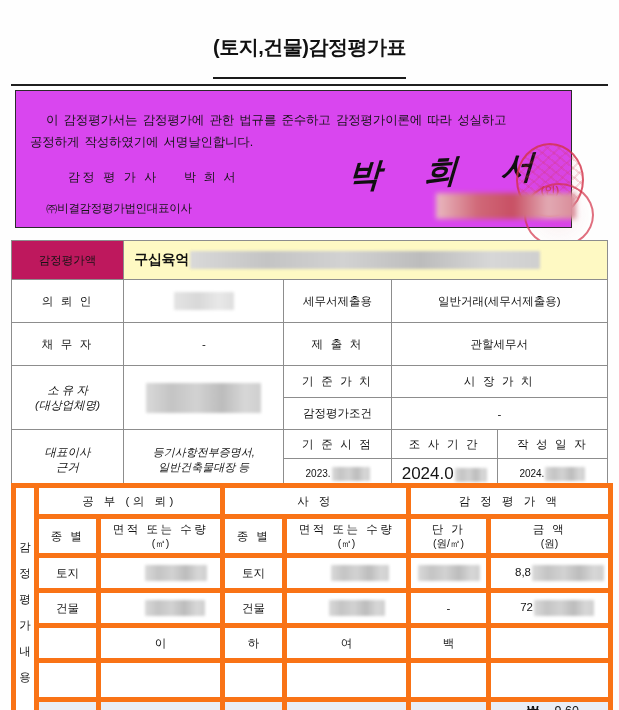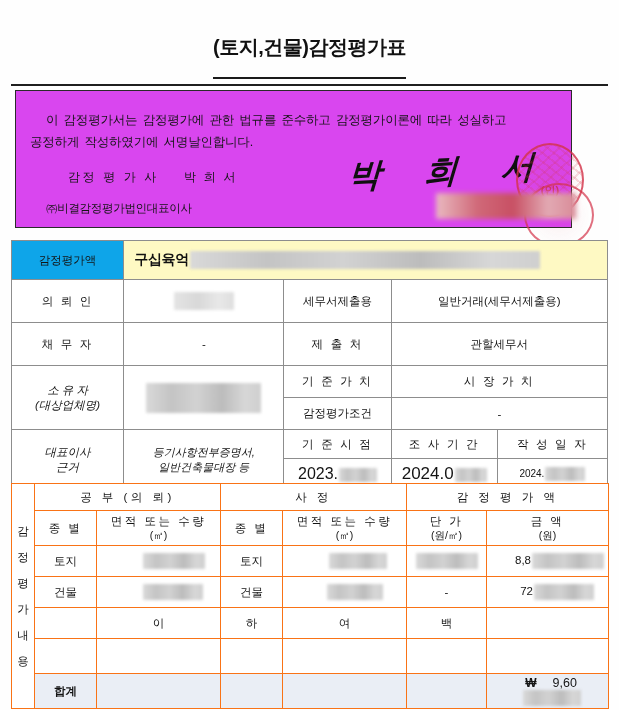--- a/index.html
+++ b/index.html
@@ -224,39 +224,39 @@
     line-height: 15px;
     white-space: normal;
     font-style: italic;
   }
   .val-cell { position: relative; }
 
   .amount-row td {
     background: #fef9c3;
     height: 38px;
   }
-  .amount-row td.lbl { background: #0ea5e9; letter-spacing: 0px; }
+  .amount-row td.lbl { background: #be185d; letter-spacing: 0px; }
   .amount-text {
     font-size: 14px;
     font-weight: bold;
     letter-spacing: -0.3px;
     color: #111;
     display: inline-block;
     vertical-align: middle;
   }
 
   .tbl-bottom {
     position: absolute;
     left: 11px;
     top: 483px;
     width: 597px;
     border: 1.6px solid #2b2b2b;
   }
   .tbl-bottom td {
-    border: 1px solid #f97316;
+    border: 5px solid #f97316;
     font-size: 11.5px;
     text-align: center;
     vertical-align: middle;
     padding: 0 3px;
     color: #141414;
   }
   .grp-head {
     letter-spacing: 3.5px;
     height: 26px;
   }
@@ -390,21 +390,21 @@
       <td class="lbl-tight" rowspan="2" style="font-size:11px">
         <span>등기사항전부증명서,</span><br>
         <span>일반건축물대장 등</span>
       </td>
       <td class="lbl" style="height:28px">기 준 시 점</td>
       <td class="lbl">조 사 기 간</td>
       <td class="lbl">작 성 일 자</td>
     </tr>
 
     <tr>
-      <td class="val-cell" style="height:30px;font-size:16px">
+      <td class="val-cell" style="height:30px;font-size:10px">
         <span>2023.</span><span class="redact inline-redact" style="width:38px;height:14px;"></span>
       </td>
       <td class="val-cell" style="font-size:17px">
         <span>2024.0</span><span class="redact inline-redact" style="width:32px;height:14px;"></span>
       </td>
       <td class="val-cell" style="font-size:10px">
         <span>2024.</span><span class="redact inline-redact" style="width:40px;height:14px;"></span>
       </td>
     </tr>
   </tbody>

